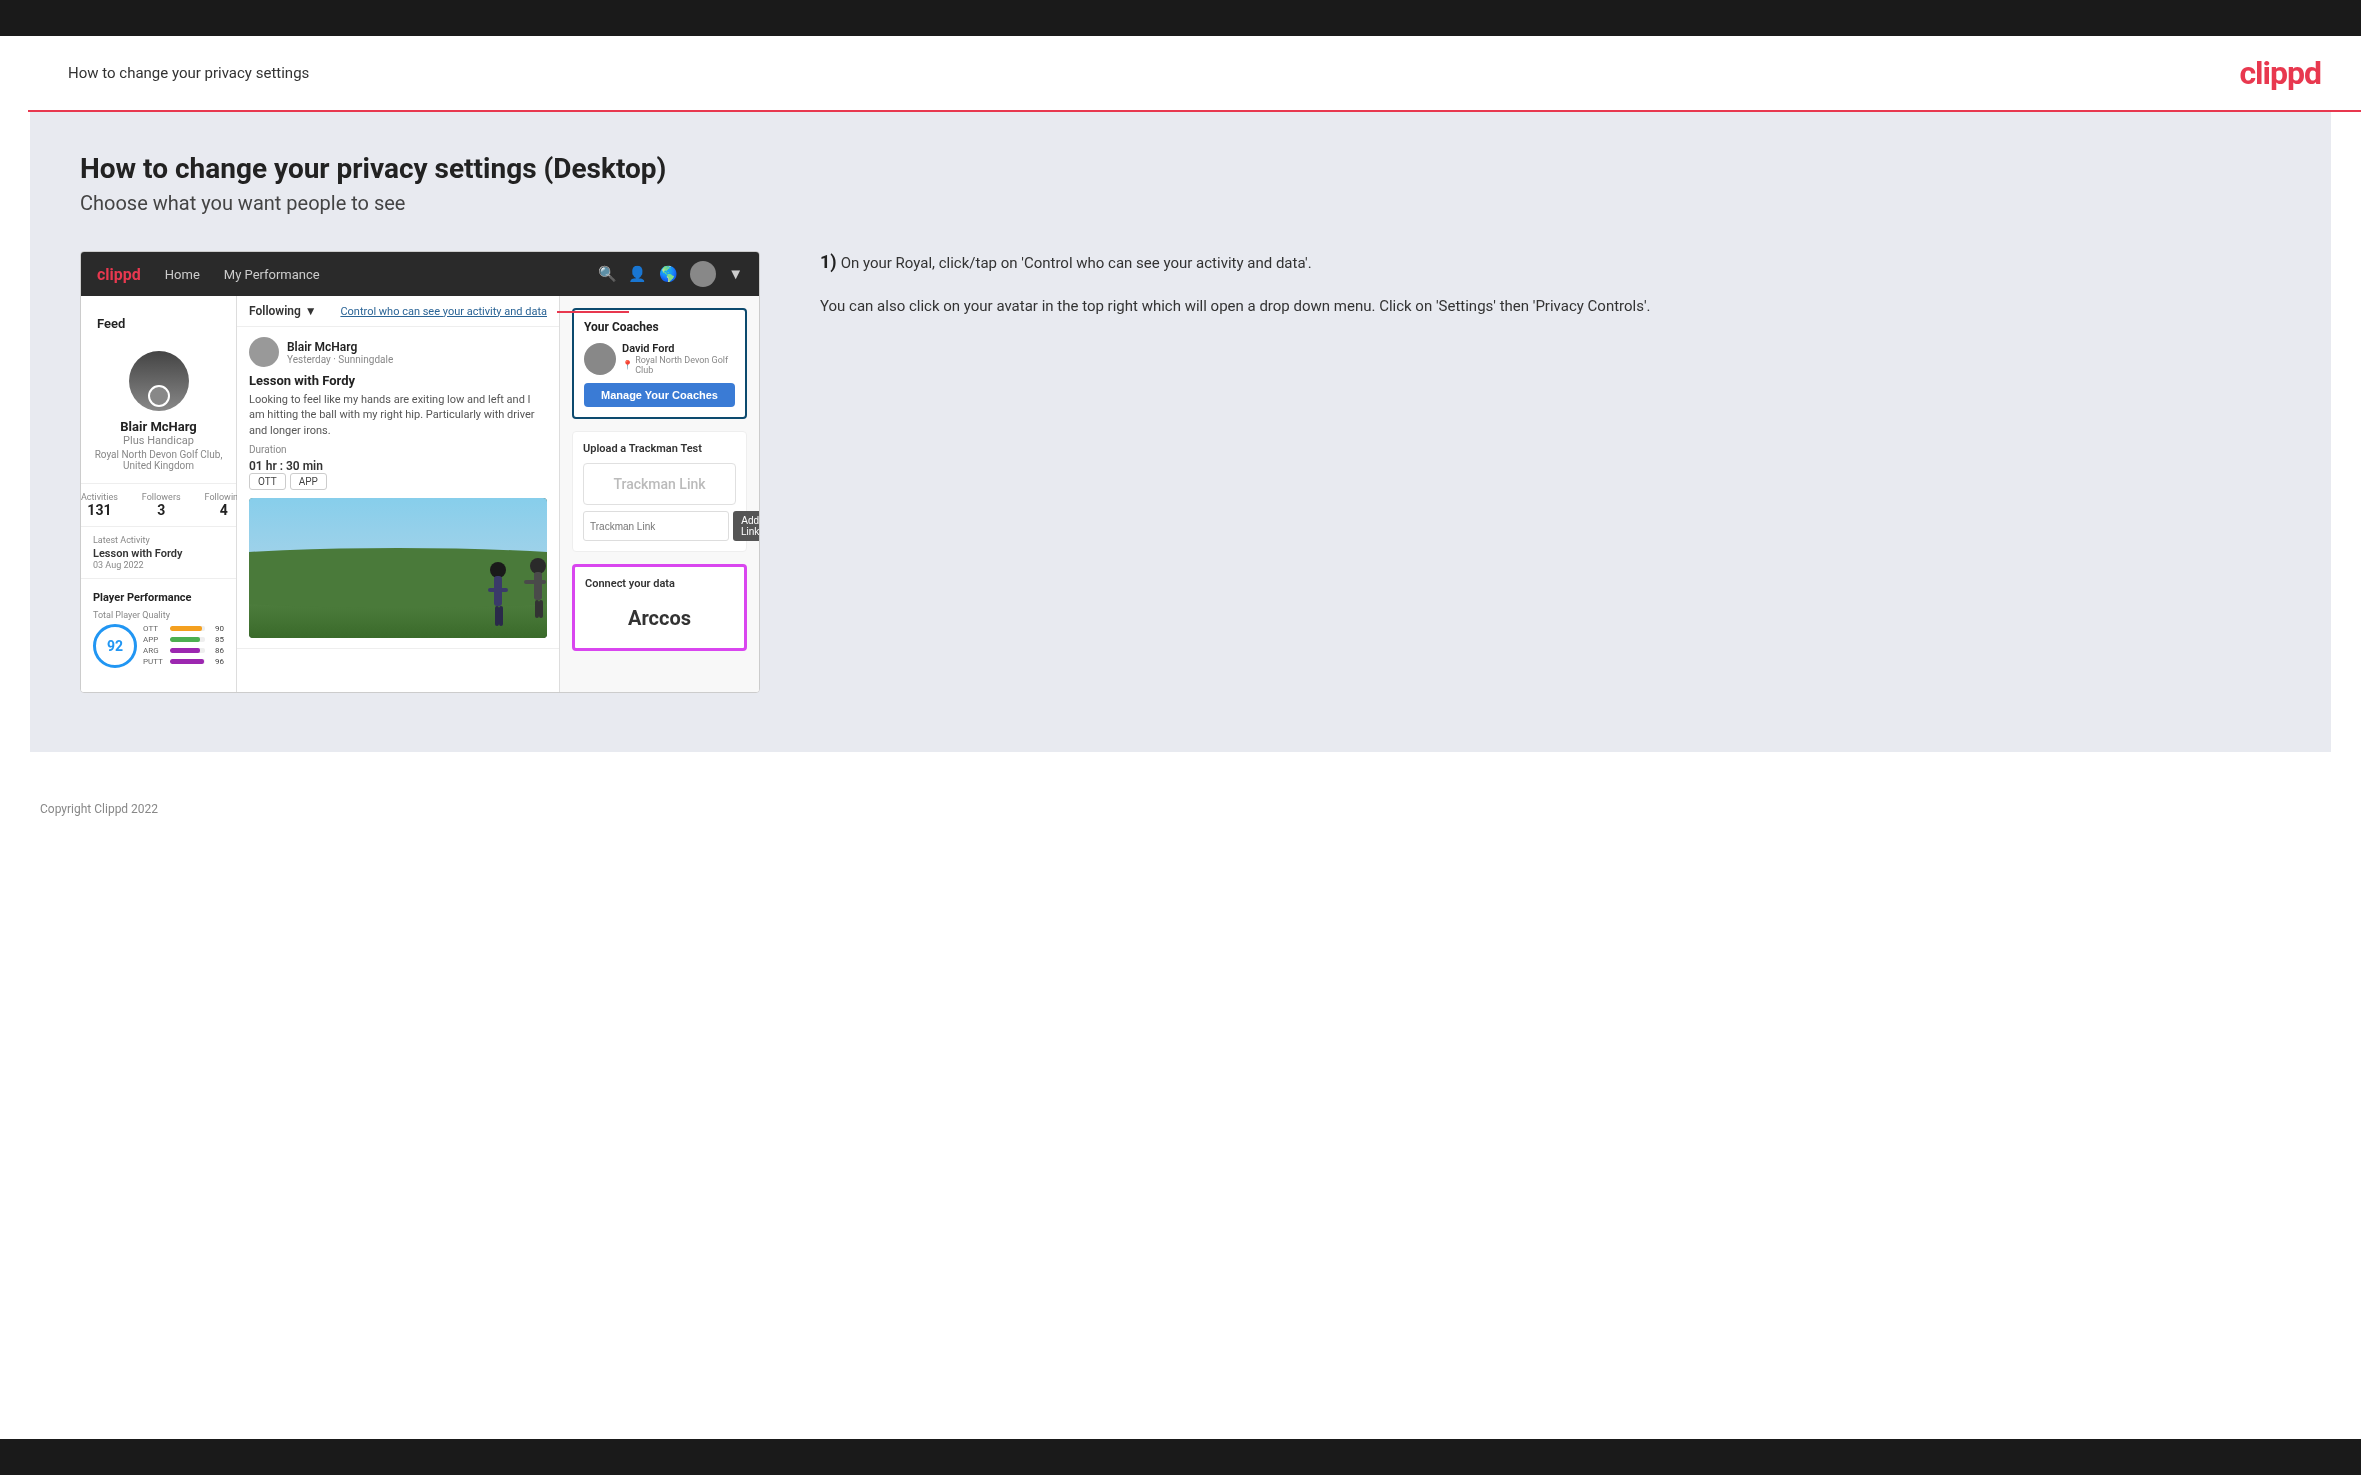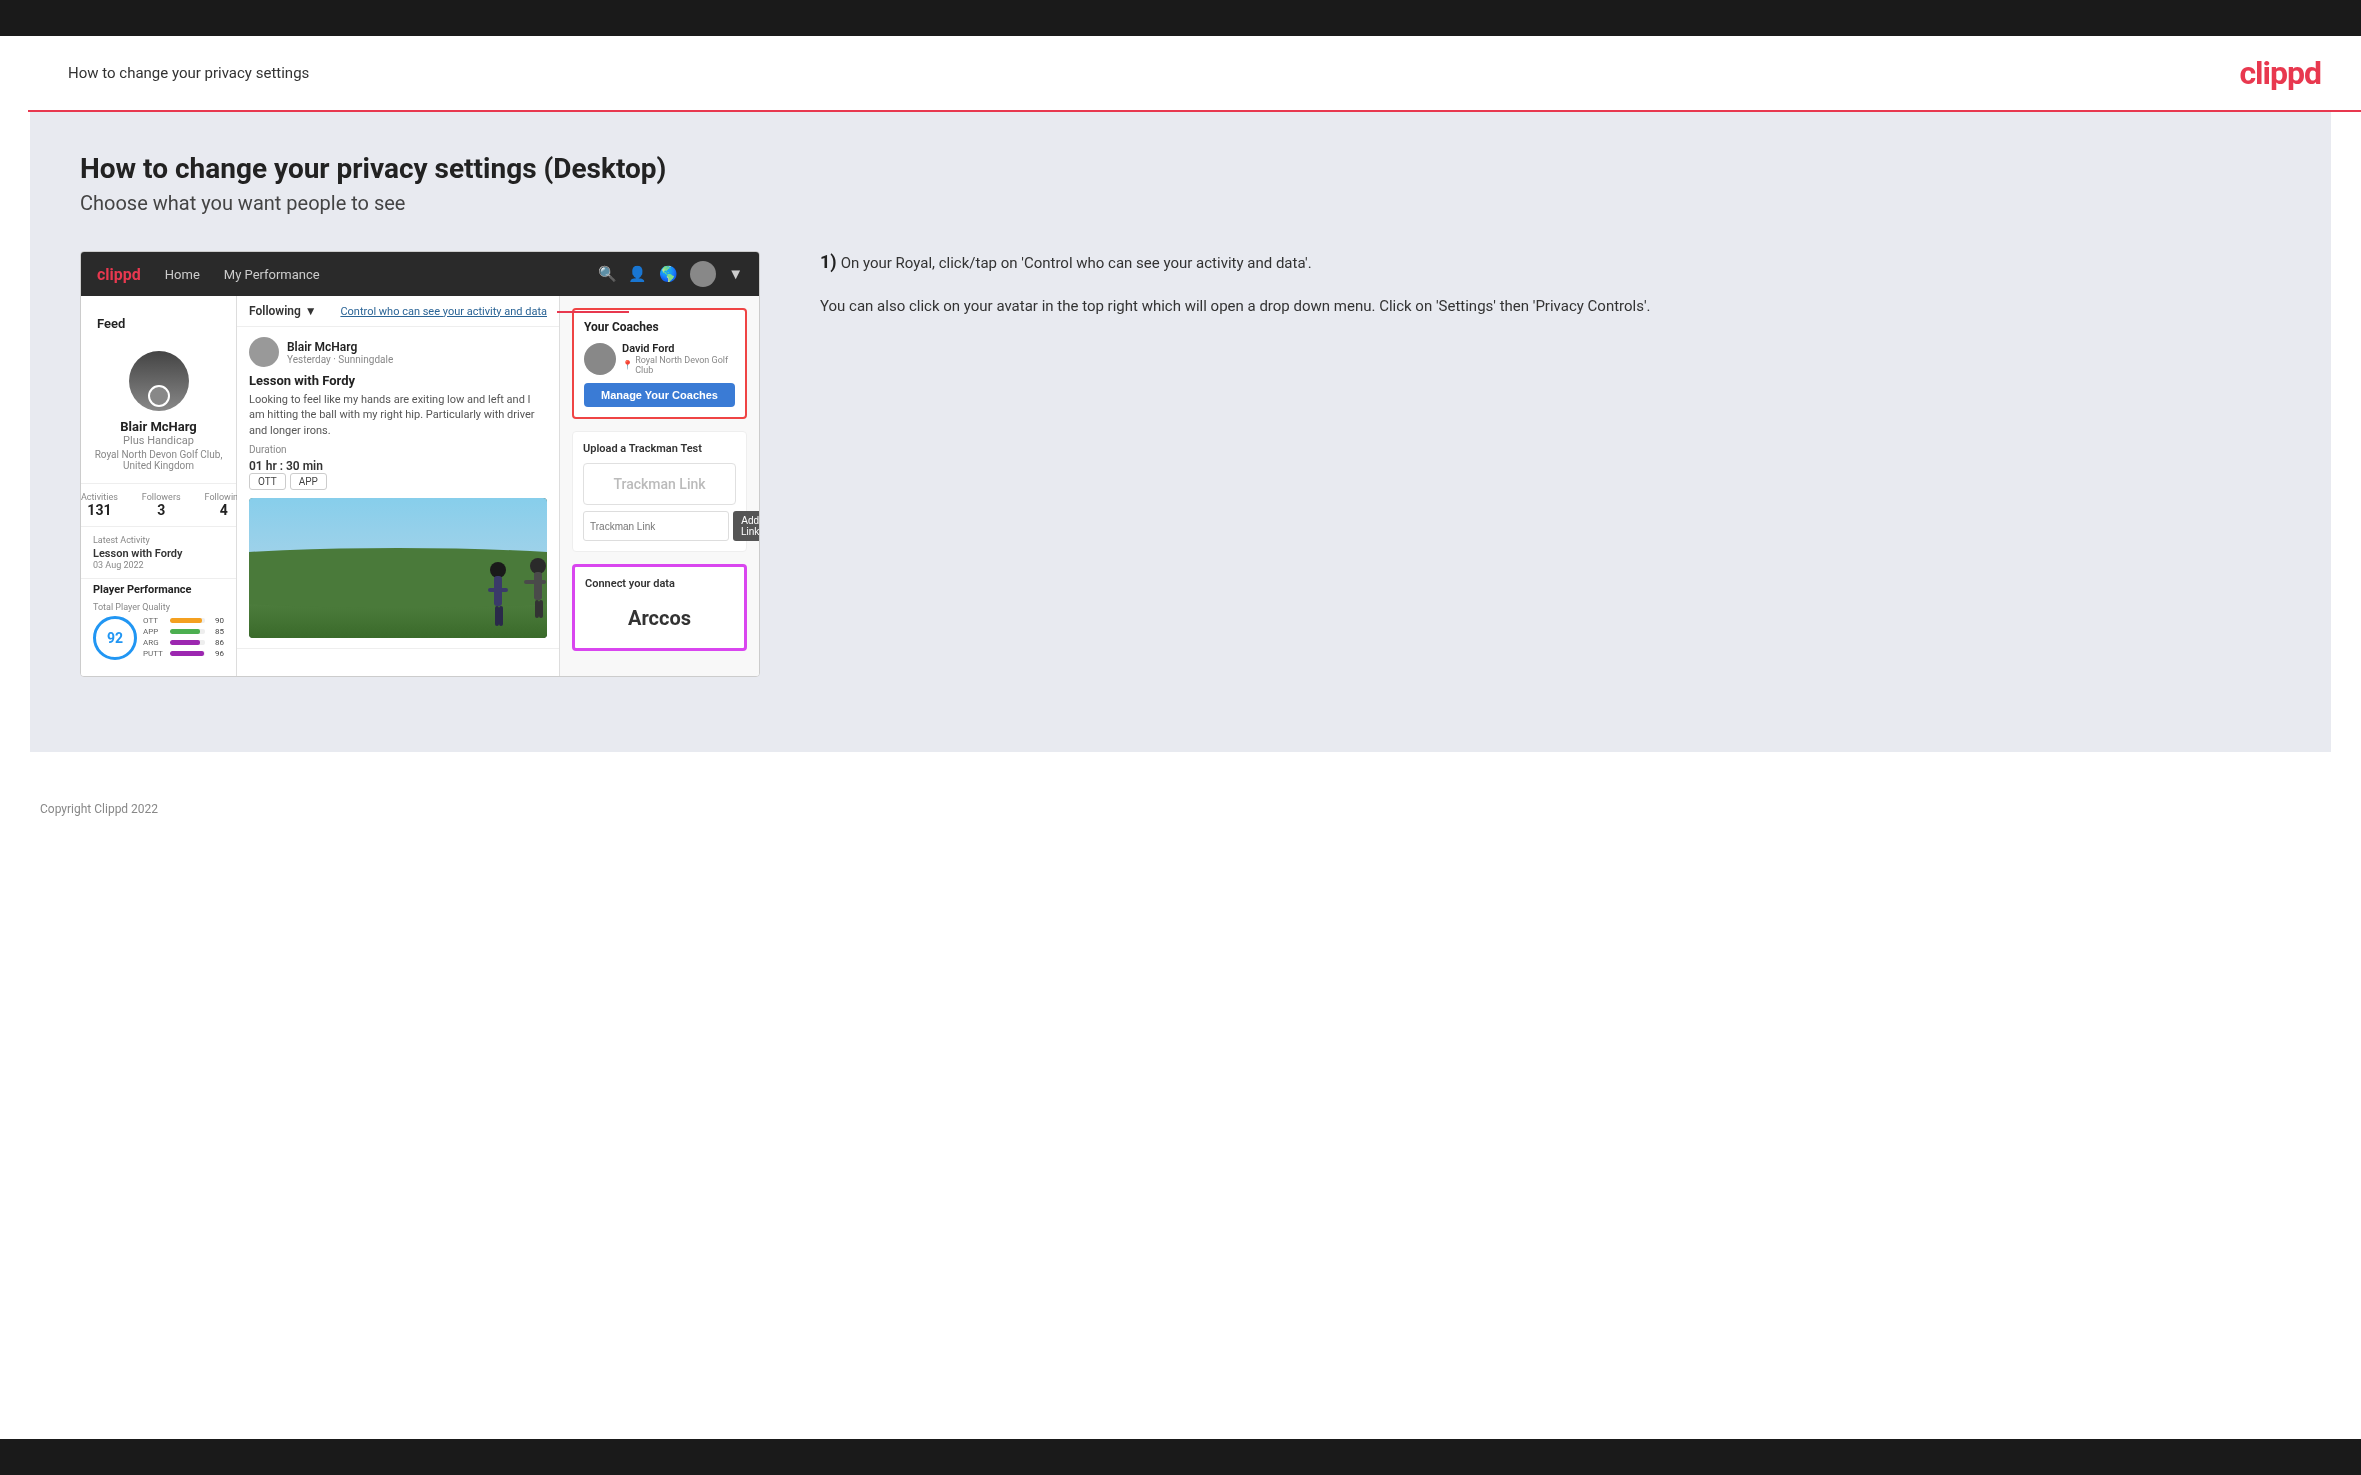--- a/index.html
+++ b/index.html
@@ -192,21 +192,21 @@
       font-weight: 600;
       color: #333;
     }
     .latest-date {
       font-size: 9px;
       color: #888;
     }
 
     
     .player-perf {
-      padding: 4px 12px;
+      padding: 12px 12px;
       border-top: 1px solid #eee;
     }
     .perf-title {
       font-size: 11px;
       font-weight: 700;
       color: #222;
       margin-bottom: 6px;
     }
     .quality-label {
       font-size: 9px;
@@ -690,21 +690,21 @@
                 <rect x="337" y="102" width="4" height="18" rx="2" fill="#333"></rect>
                 <rect x="341" y="102" width="4" height="18" rx="2" fill="#333"></rect>
               </svg>
             </div>
           </div>
         </div>
 
         <div class="app-right-panel">
 
           <div style="position:relative;">
-            <div class="coaches-section" style="border:2px solid #ef4444;">
+            <div class="coaches-section" style="border:2px solid #0c4a6e;">
               <div class="coaches-title">Your Coaches</div>
               <div class="coach-item">
                 <div class="coach-avatar"></div>
                 <div>
                   <div class="coach-name">David Ford</div>
                   <div class="coach-club">
                     <span>📍</span>
                     <span>Royal North Devon Golf Club</span>
                   </div>
                 </div>

